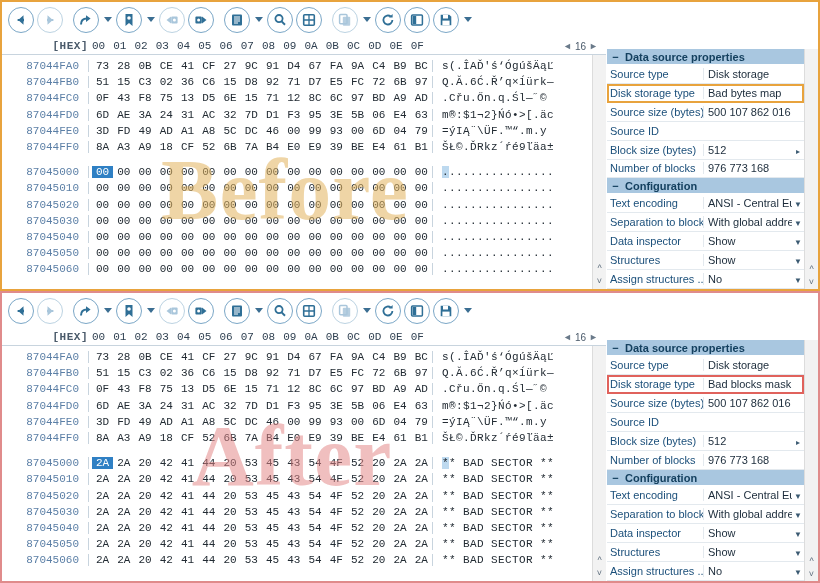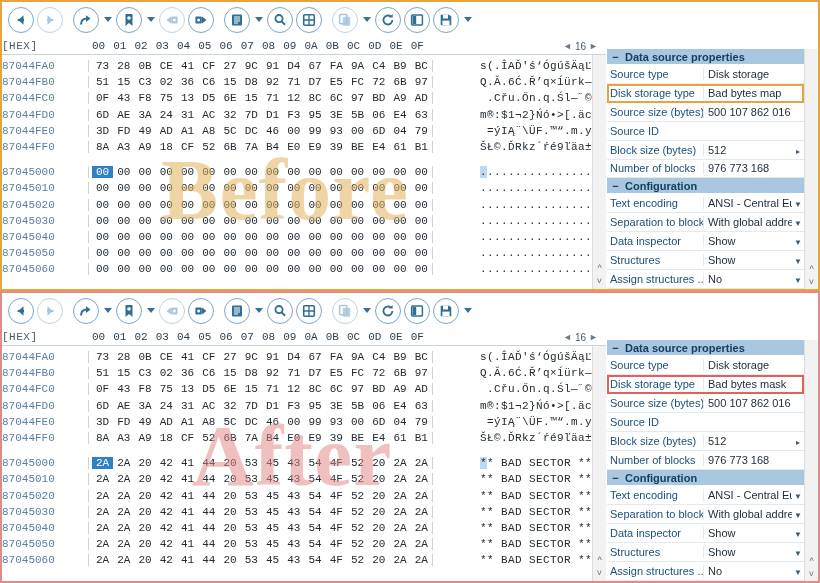--- a/index.html
+++ b/index.html
@@ -77,21 +77,21 @@
   .hexhead{
     display:flex;align-items:center;
     height:17px;min-height:17px;
     font-family:"Liberation Mono", monospace;
     font-size:11px;
     color:#3a4a5a;
     border-bottom:1px solid #c8d4de;
     box-sizing:border-box;
   }
   .hh-label{
-    width:86px;flex:0 0 86px;text-align:left;color:#4a5a6a;letter-spacing:.5px;
+    width:86px;flex:0 0 86px;text-align:right;color:#4a5a6a;letter-spacing:.5px;font-weight:bold;
   }
   .hh-cols{
     flex:0 0 340px;display:flex;
   }
   .hh-cols span{width:21.25px;text-align:center;color:#2e3f50;}
   .hh-spacer{flex:1;}
   .hh-spin{
     display:flex;align-items:center;gap:3px;
     color:#4a5a6a;padding-right:8px;font-family:"Liberation Sans",sans-serif;font-size:10px;
   }
@@ -107,42 +107,41 @@
   }
   .row{
     display:flex;
     height:16.2px;
     align-items:center;
     white-space:pre;
   }
   .row.blank{height:9px;}
   .addr{
     width:86px;flex:0 0 86px;
-    text-align:left;padding-right:9px;
+    text-align:right;padding-right:9px;
     color:#5b7fa6;
     box-sizing:border-box;
   }
   .hexcells{
     flex:0 0 340px;display:flex;
     border-left:1px solid #c8d4de;
     padding-left:3px;
     box-sizing:border-box;
   }
   .hexcells b{
     width:21.25px;text-align:center;font-weight:normal;color:#222b33;
   }
   .hexcells b.sel{background:#2f80c4;color:#ffffff;}
   .ascii{
     flex:1;
     border-left:1px solid #c8d4de;
-    padding-left:20px;
+    padding-left:9px;
     color:#222b33;
     box-sizing:border-box;
     letter-spacing:.4px;
-    text-align:right;
   }
   .ascii .sel{background:#bdd9ef;}
 
   
   .hexscroll{
     width:13px;flex:0 0 13px;
     background:#f2f2f2;
     border-left:1px solid #dcdcdc;
     display:flex;flex-direction:column;justify-content:flex-end;
     align-items:center;
@@ -701,21 +700,21 @@
               </div>
               <div class="prow">
                 <div class="pk">Source type</div>
                 <div class="pv">
                   <span class="txt">Disk storage</span>
                 </div>
               </div>
               <div class="prow hl-red">
                 <div class="pk">Disk storage type</div>
                 <div class="pv">
-                  <span class="txt">Bad bytes mask</span>
+                  <span class="txt">Bad blocks mask</span>
                 </div>
               </div>
               <div class="prow">
                 <div class="pk">Source size (bytes)</div>
                 <div class="pv">
                   <span class="txt">500 107 862 016</span>
                 </div>
               </div>
               <div class="prow">
                 <div class="pk">Source ID</div>

